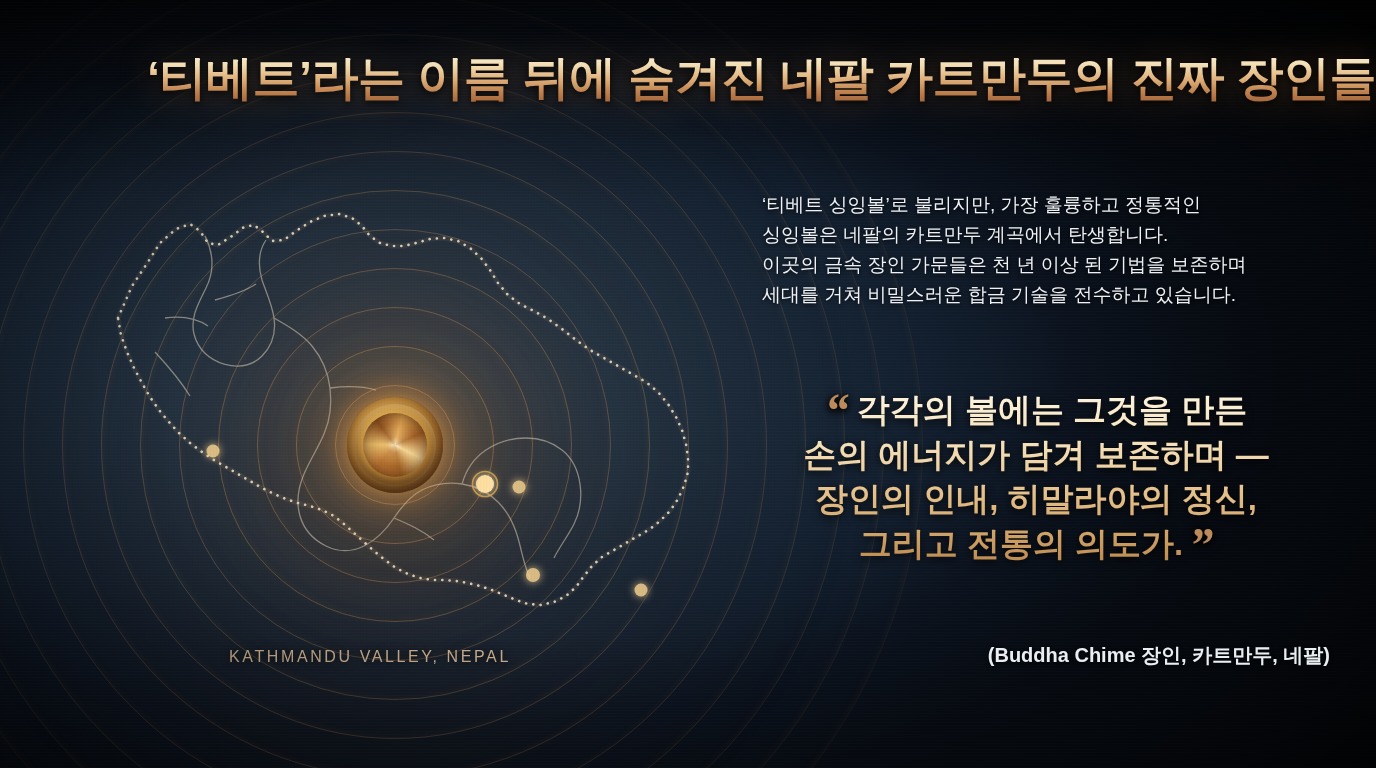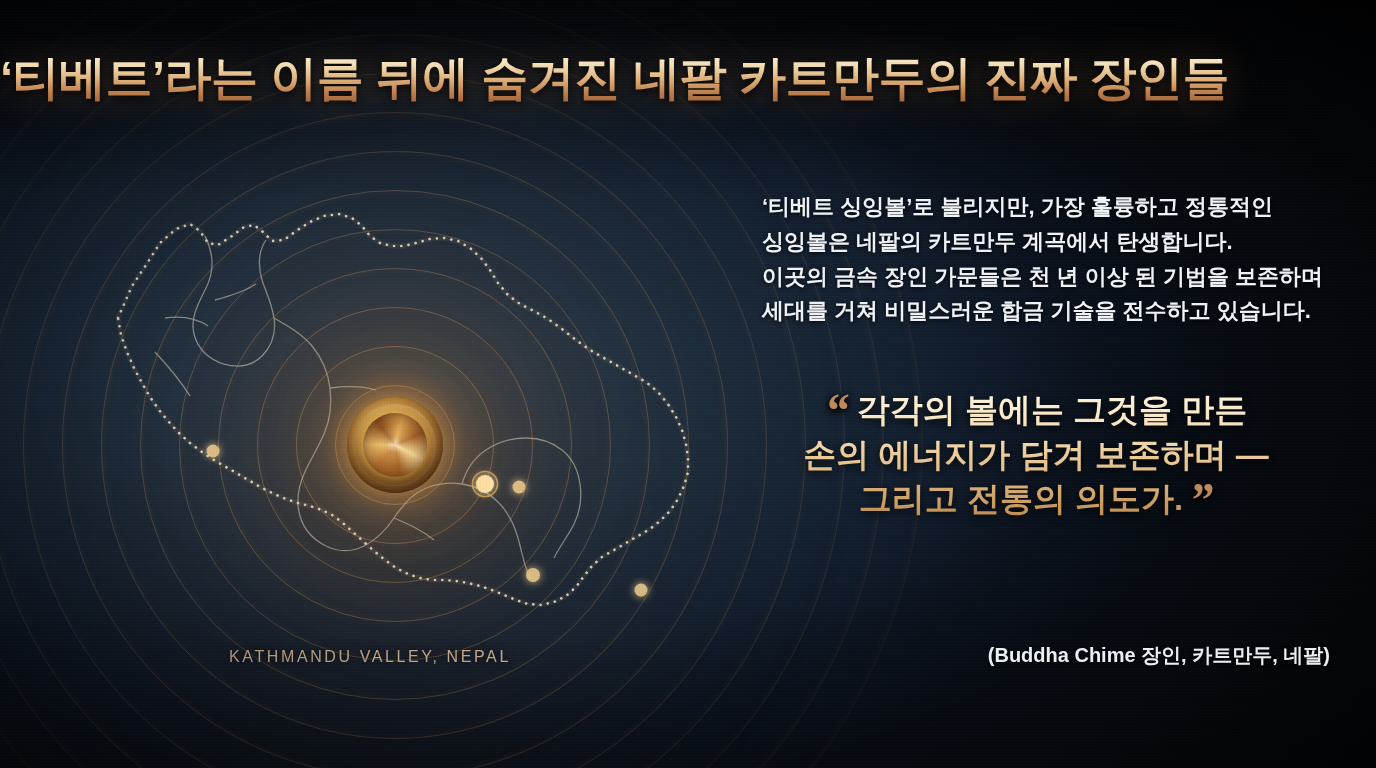--- a/index.html
+++ b/index.html
@@ -104,38 +104,38 @@
     position:absolute; left:0; top:648px; width:740px;
     text-align:center;
     color:#cdb091;
     font-size:16px; letter-spacing:2.6px; font-weight:400;
     text-shadow:0 0 10px rgba(0,0,0,.85);
   }
 
   
   #title{
     position:absolute; left:0; top:50px; width:1376px;
-    text-align:left; z-index:8;
+    text-align:right; z-index:8;
     font-size:47px; font-weight:700; letter-spacing:-.5px;
     line-height:1.2;
     background:linear-gradient(180deg, #fbf0d8 0%, #f3dfb6 26%, #dfb07a 52%, #bd7f4c 76%, #9c5d35 100%);
     -webkit-background-clip:text; background-clip:text;
     -webkit-text-fill-color:transparent; color:transparent;
     filter:drop-shadow(0 2px 4px rgba(0,0,0,.9)) drop-shadow(0 0 18px rgba(255,170,90,.20));
     white-space:nowrap;
   }
 
   
   #right-col{
     position:absolute; left:740px; top:0; width:636px; height:768px; z-index:8;
   }
   #intro{
     position:absolute; left:22px; top:190px; width:600px;
     color:#eef2f6;
-    font-size:22px; line-height:1.58; font-weight:700;
+    font-size:19px; line-height:1.58; font-weight:400;
     text-shadow:0 1px 4px rgba(0,0,0,.9);
   }
   #intro span{ display:block; }
 
   #quote-block{
     position:absolute; right:46px; top:388px; width:588px;
     text-align:center;
   }
   #quote-text{
     font-size:33px; line-height:1.35; font-weight:700;
@@ -280,20 +280,21 @@
       <span>‘티베트 싱잉볼’로 불리지만, 가장 훌륭하고 정통적인</span>
       <span>싱잉볼은 네팔의 카트만두 계곡에서 탄생합니다.</span>
       <span>이곳의 금속 장인 가문들은 천 년 이상 된 기법을 보존하며</span>
       <span>세대를 거쳐 비밀스러운 합금 기술을 전수하고 있습니다.</span>
     </p>
 
     <blockquote id="quote-block">
       <div id="quote-text">
         <span><em class="qmark open">“</em><i style="font-style:normal">각각의 볼에는 그것을 만든</i></span>
         <span>손의 에너지가 담겨 보존하며 —</span>
+        <span>장인의 인내, 히말라야의 정신,</span>
         <span><i style="font-style:normal">그리고 전통의 의도가.</i><em class="qmark close">”</em></span>
       </div>
     </blockquote>
 
     <div id="attribution">(Buddha Chime 장인, 카트만두, 네팔)</div>
   </div>
 
   <div class="topglow"></div>
   <div class="vignette"></div>
   <div class="noise"></div>

